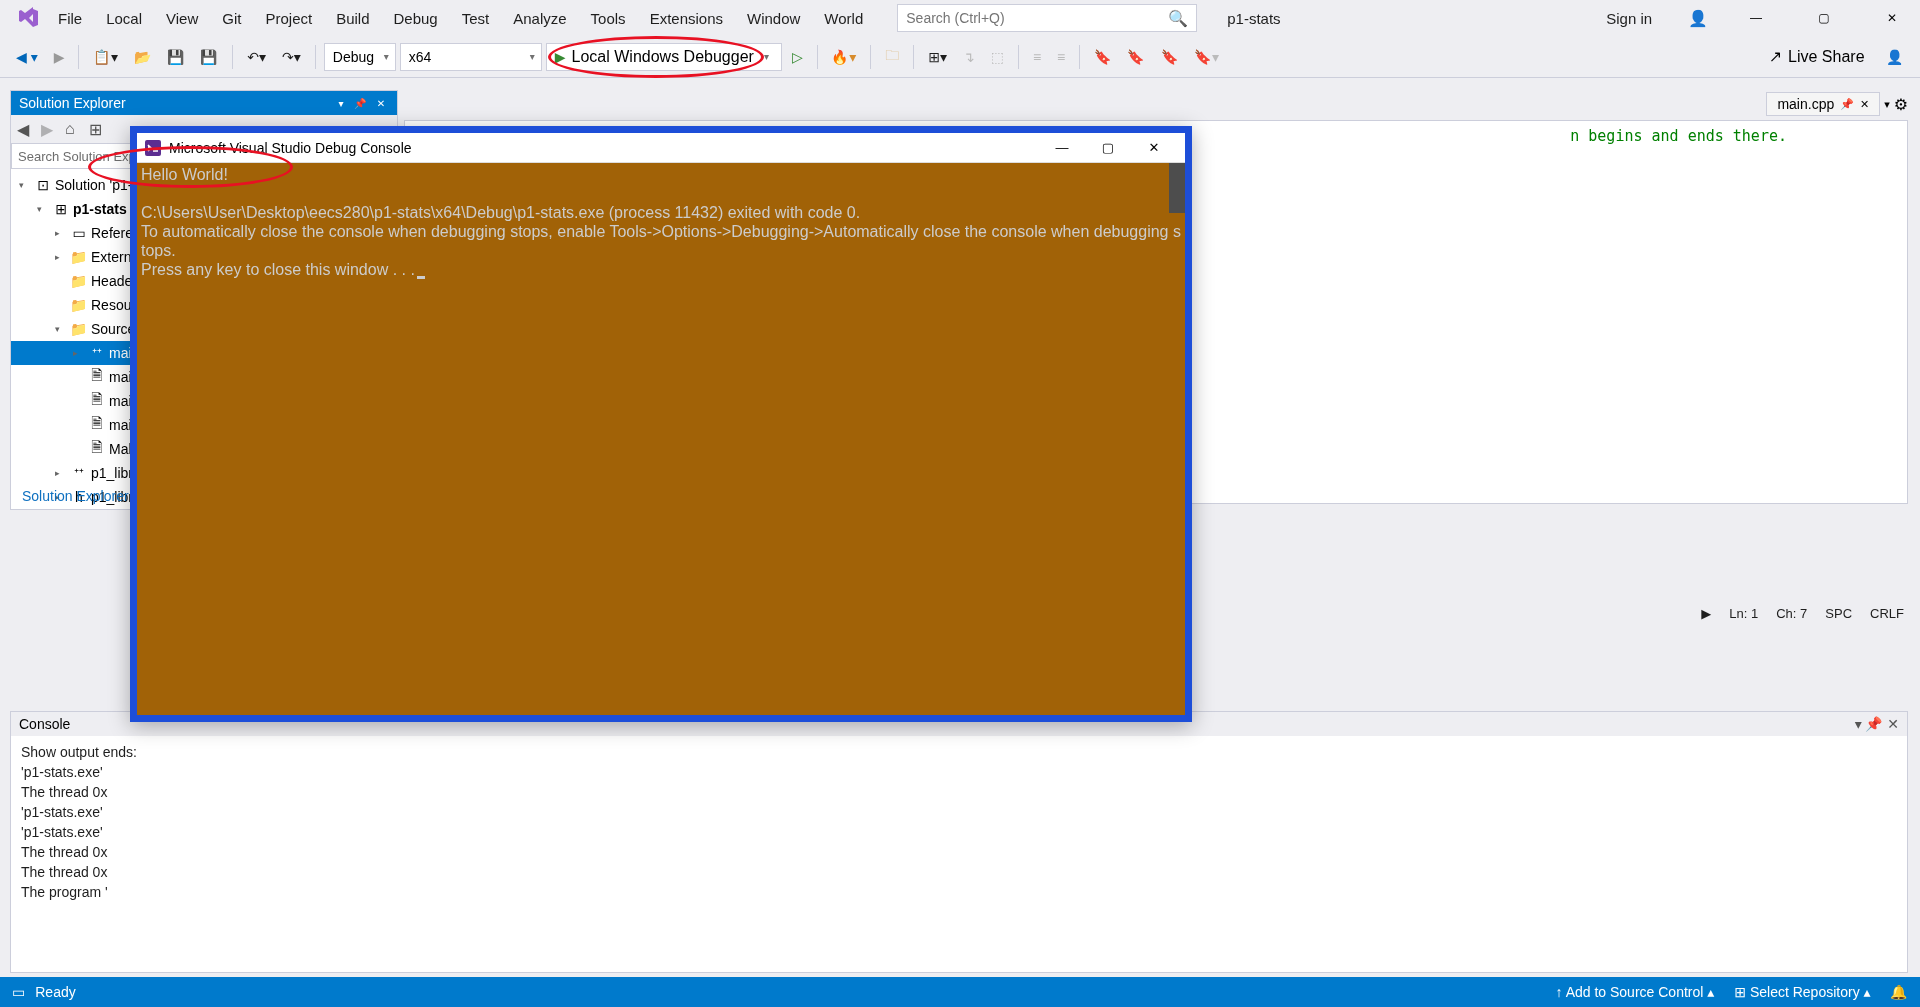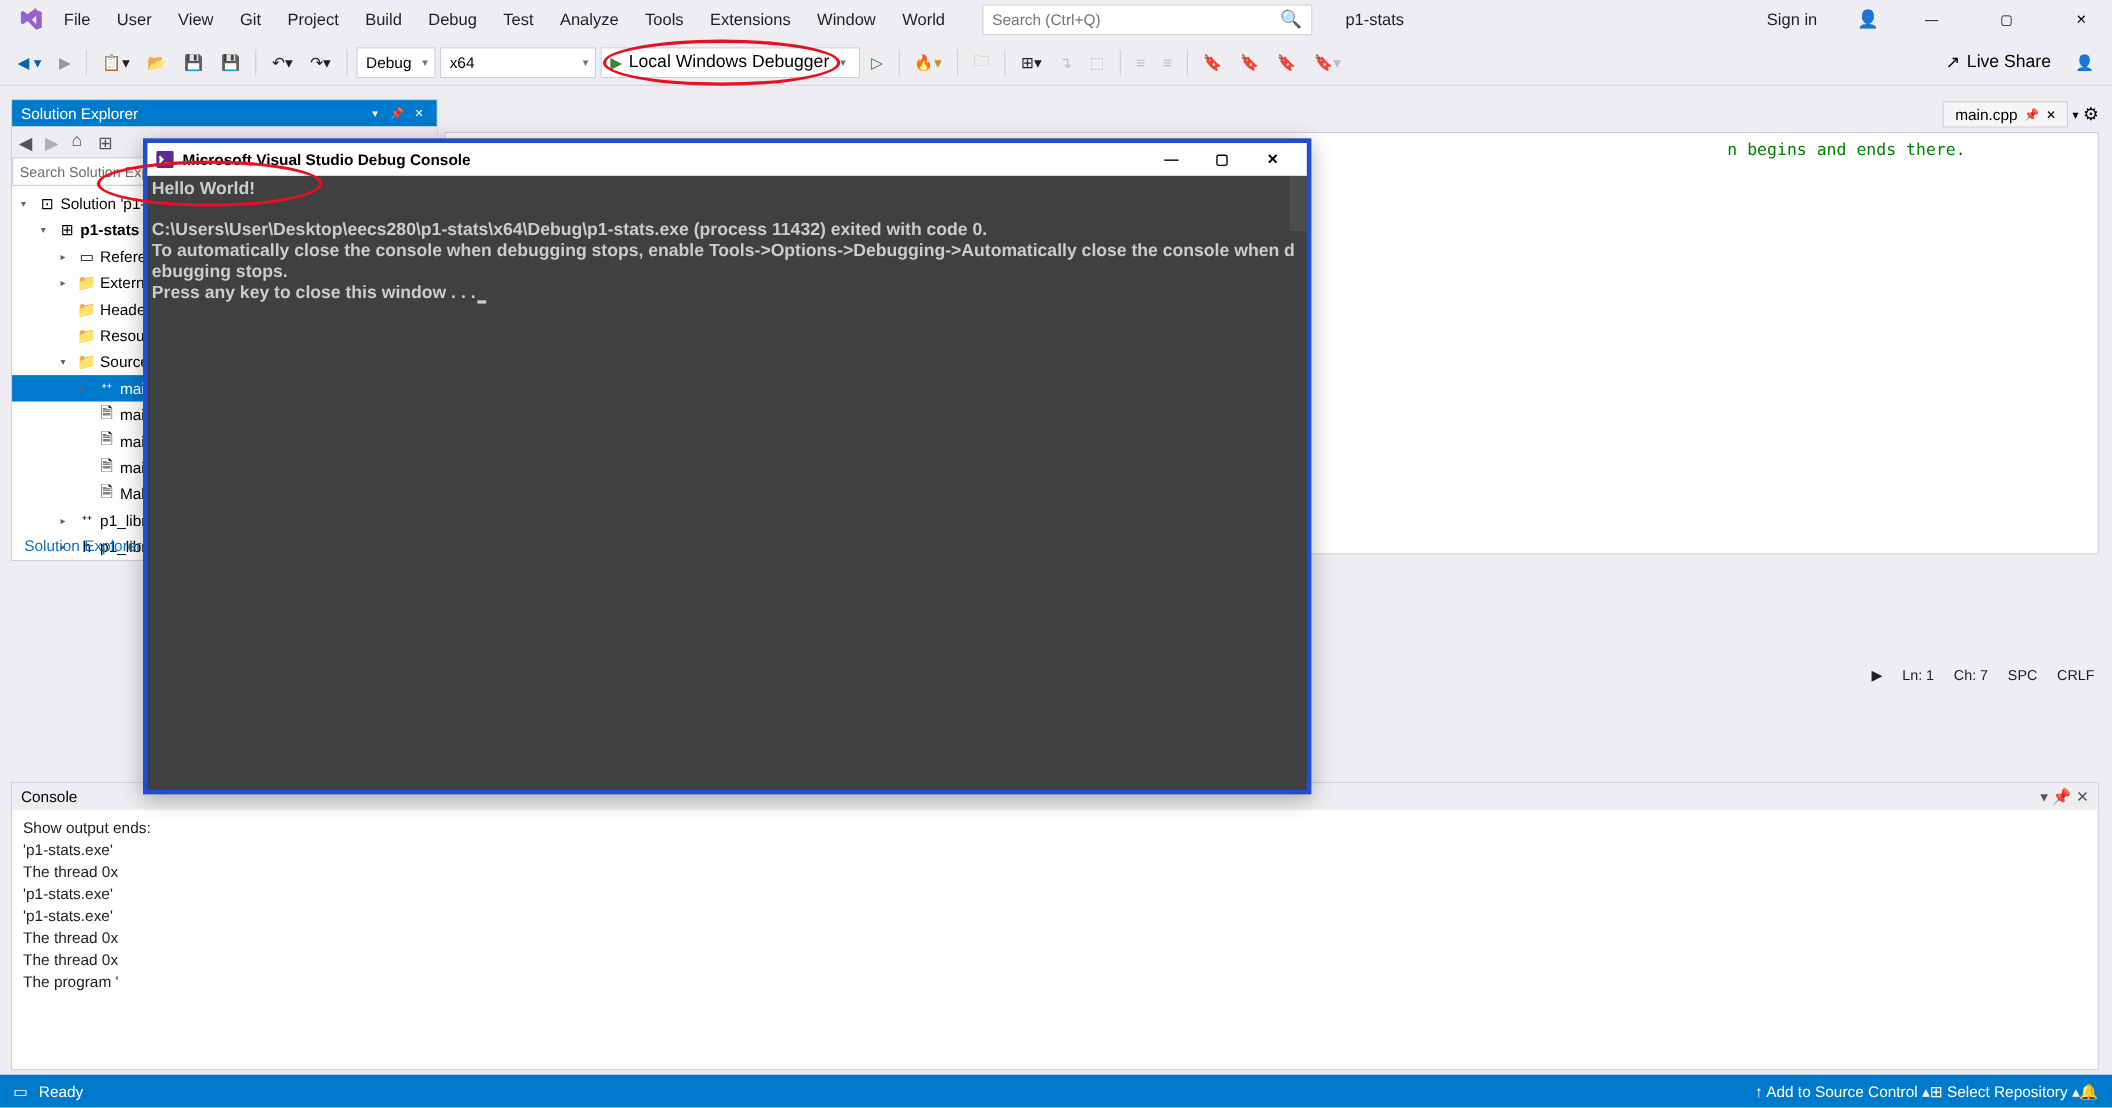--- a/index.html
+++ b/index.html
@@ -60,24 +60,24 @@
 
 
 .output-panel { position: absolute; left: 10px; right: 12px; bottom: 4px; height: 262px; background: white; border: 1px solid #cccedb; }
 .output-title { height: 24px; background: #eeeef2; display: flex; align-items: center; padding: 0 8px; font-size: 14px; }
 .output-title-btns { margin-left: auto; display: flex; gap: 4px; color: #555; }
 .output-body { padding: 6px 10px; font-family: Consolas, monospace; font-size: 14px; color: #1e1e1e; line-height: 20px; }
 .output-row { white-space: nowrap; overflow: hidden; }
 
 
 .statusbar { position: absolute; left: 0; right: 0; bottom: 0; height: 30px; background: #007acc; color: white; display: flex; align-items: center; padding: 0 12px; font-size: 14px; }
-.status-right { margin-left: auto; display: flex; align-items: center; }
-
-
-.console-window { position: absolute; left: 130px; top: 126px; width: 1062px; height: 596px; background: #404040; border: 4px solid #1d4ed8; box-shadow: 0 4px 20px rgba(0,0,0,.3); z-index: 3; font-weight: bold; }
+.status-right { margin-left: auto; display: flex; align-items: center; gap: 20px; }
+
+
+.console-window { position: absolute; left: 130px; top: 126px; width: 1062px; height: 596px; background: #a16207; border: 7px solid #1d4ed8; box-shadow: 0 4px 20px rgba(0,0,0,.3); z-index: 3; }
 .console-titlebar { height: 30px; background: white; display: flex; align-items: center; padding: 0 8px; border-bottom: 1px solid #ddd; }
 .console-icon { width: 16px; height: 16px; margin-right: 8px; }
 .console-title { font-size: 14px; color: #000; }
 .console-btns { margin-left: auto; display: flex; }
 .console-btn { width: 46px; height: 30px; display: flex; align-items: center; justify-content: center; font-size: 13px; }
 .console-body { padding: 2px 4px; font-family: Consolas, "Cascadia Mono", monospace; font-size: 16px; color: #cccccc; line-height: 19px; height: calc(100% - 30px); overflow: hidden; position: relative; }
 .console-body pre { white-space: pre-wrap; word-break: break-all; }
 .console-cursor { display: inline-block; width: 8px; height: 3px; background: #ccc; vertical-align: bottom; margin-left: 2px; }
 .console-scrollbar { position: absolute; right: 0; top: 0; width: 16px; height: 50px; background: #4d4d4d; }
 
@@ -87,21 +87,21 @@
 </style>
 </head>
 <body>
 
 <div class="titlebar">
   <svg class="vs-logo" viewBox="0 0 24 24">
       <path fill="#9a5fcf" d="M17 3l5 2v14l-5 2-8-8-4 3-2-1V5l2-1 4 3 8-6zm0 5l-4 4 4 4V8z"></path>
     </svg>
   <div class="menu-items">
       <span class="menu-item">File</span>
-      <span class="menu-item">User</span>
+      <span class="menu-item">Local</span>
       <span class="menu-item">View</span>
       <span class="menu-item">Git</span>
       <span class="menu-item">Project</span>
       <span class="menu-item">Build</span>
       <span class="menu-item">Debug</span>
       <span class="menu-item">Test</span>
       <span class="menu-item">Analyze</span>
       <span class="menu-item">Tools</span>
       <span class="menu-item">Extensions</span>
       <span class="menu-item">Window</span>

